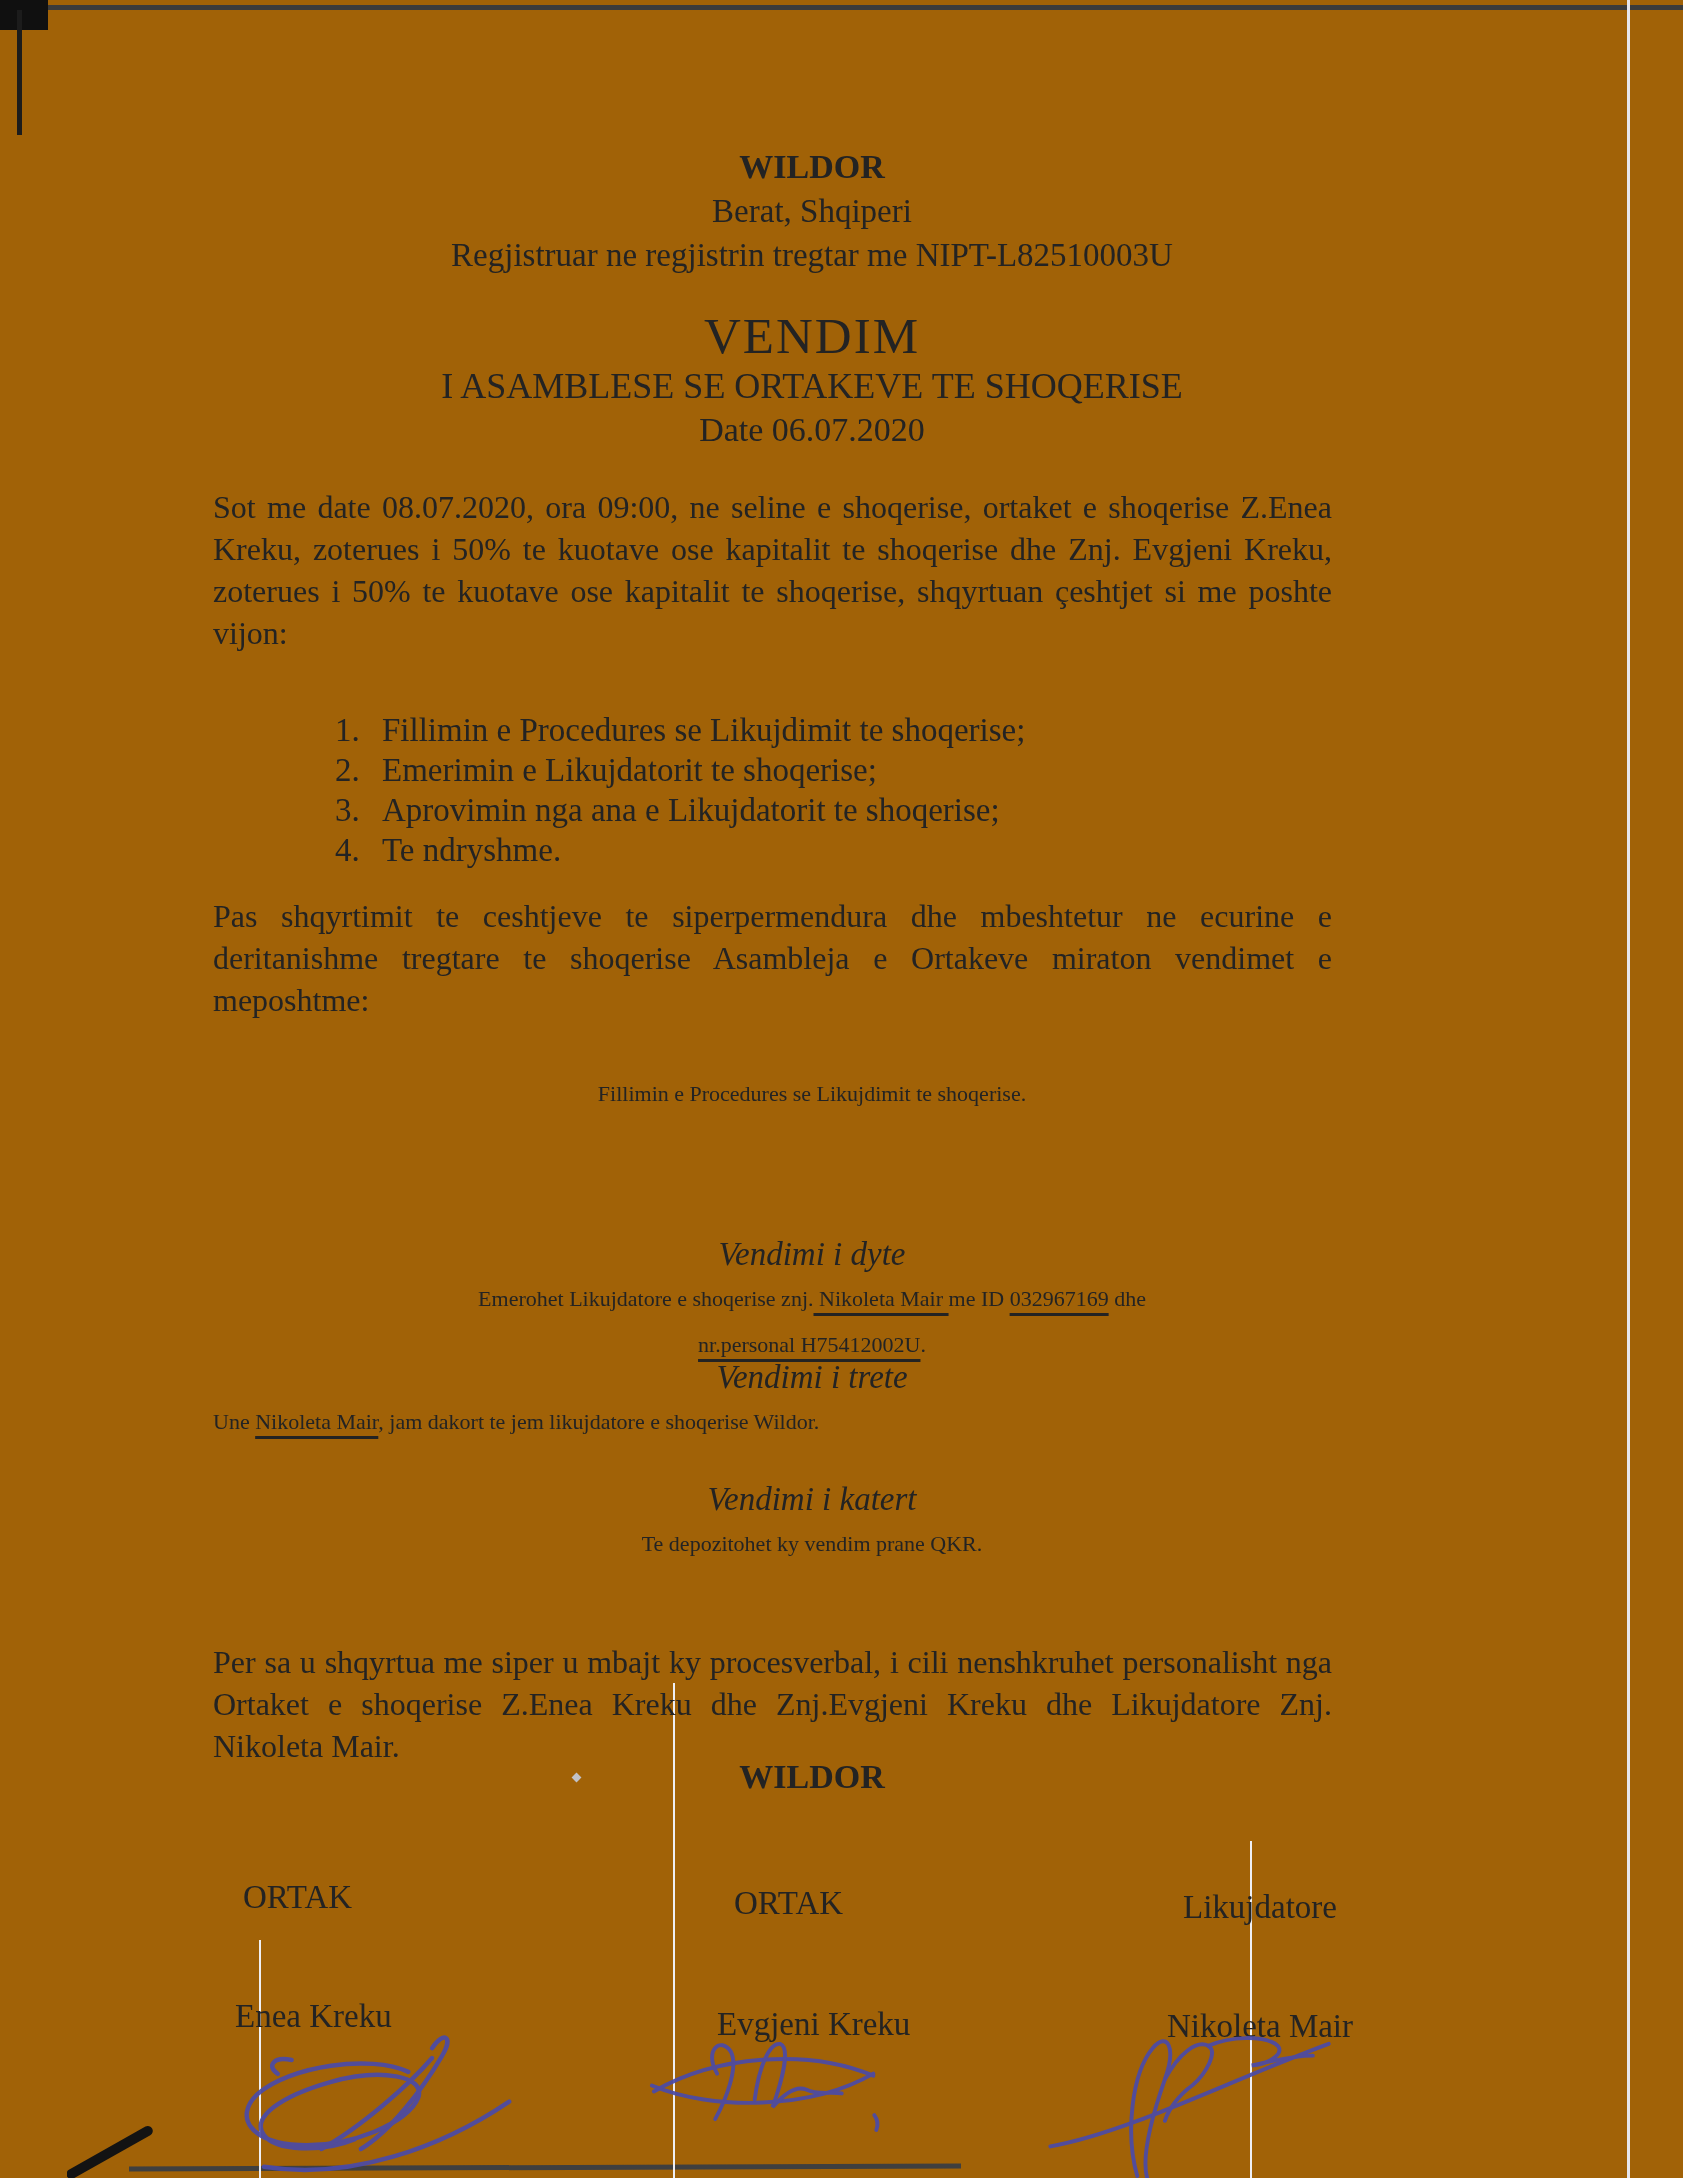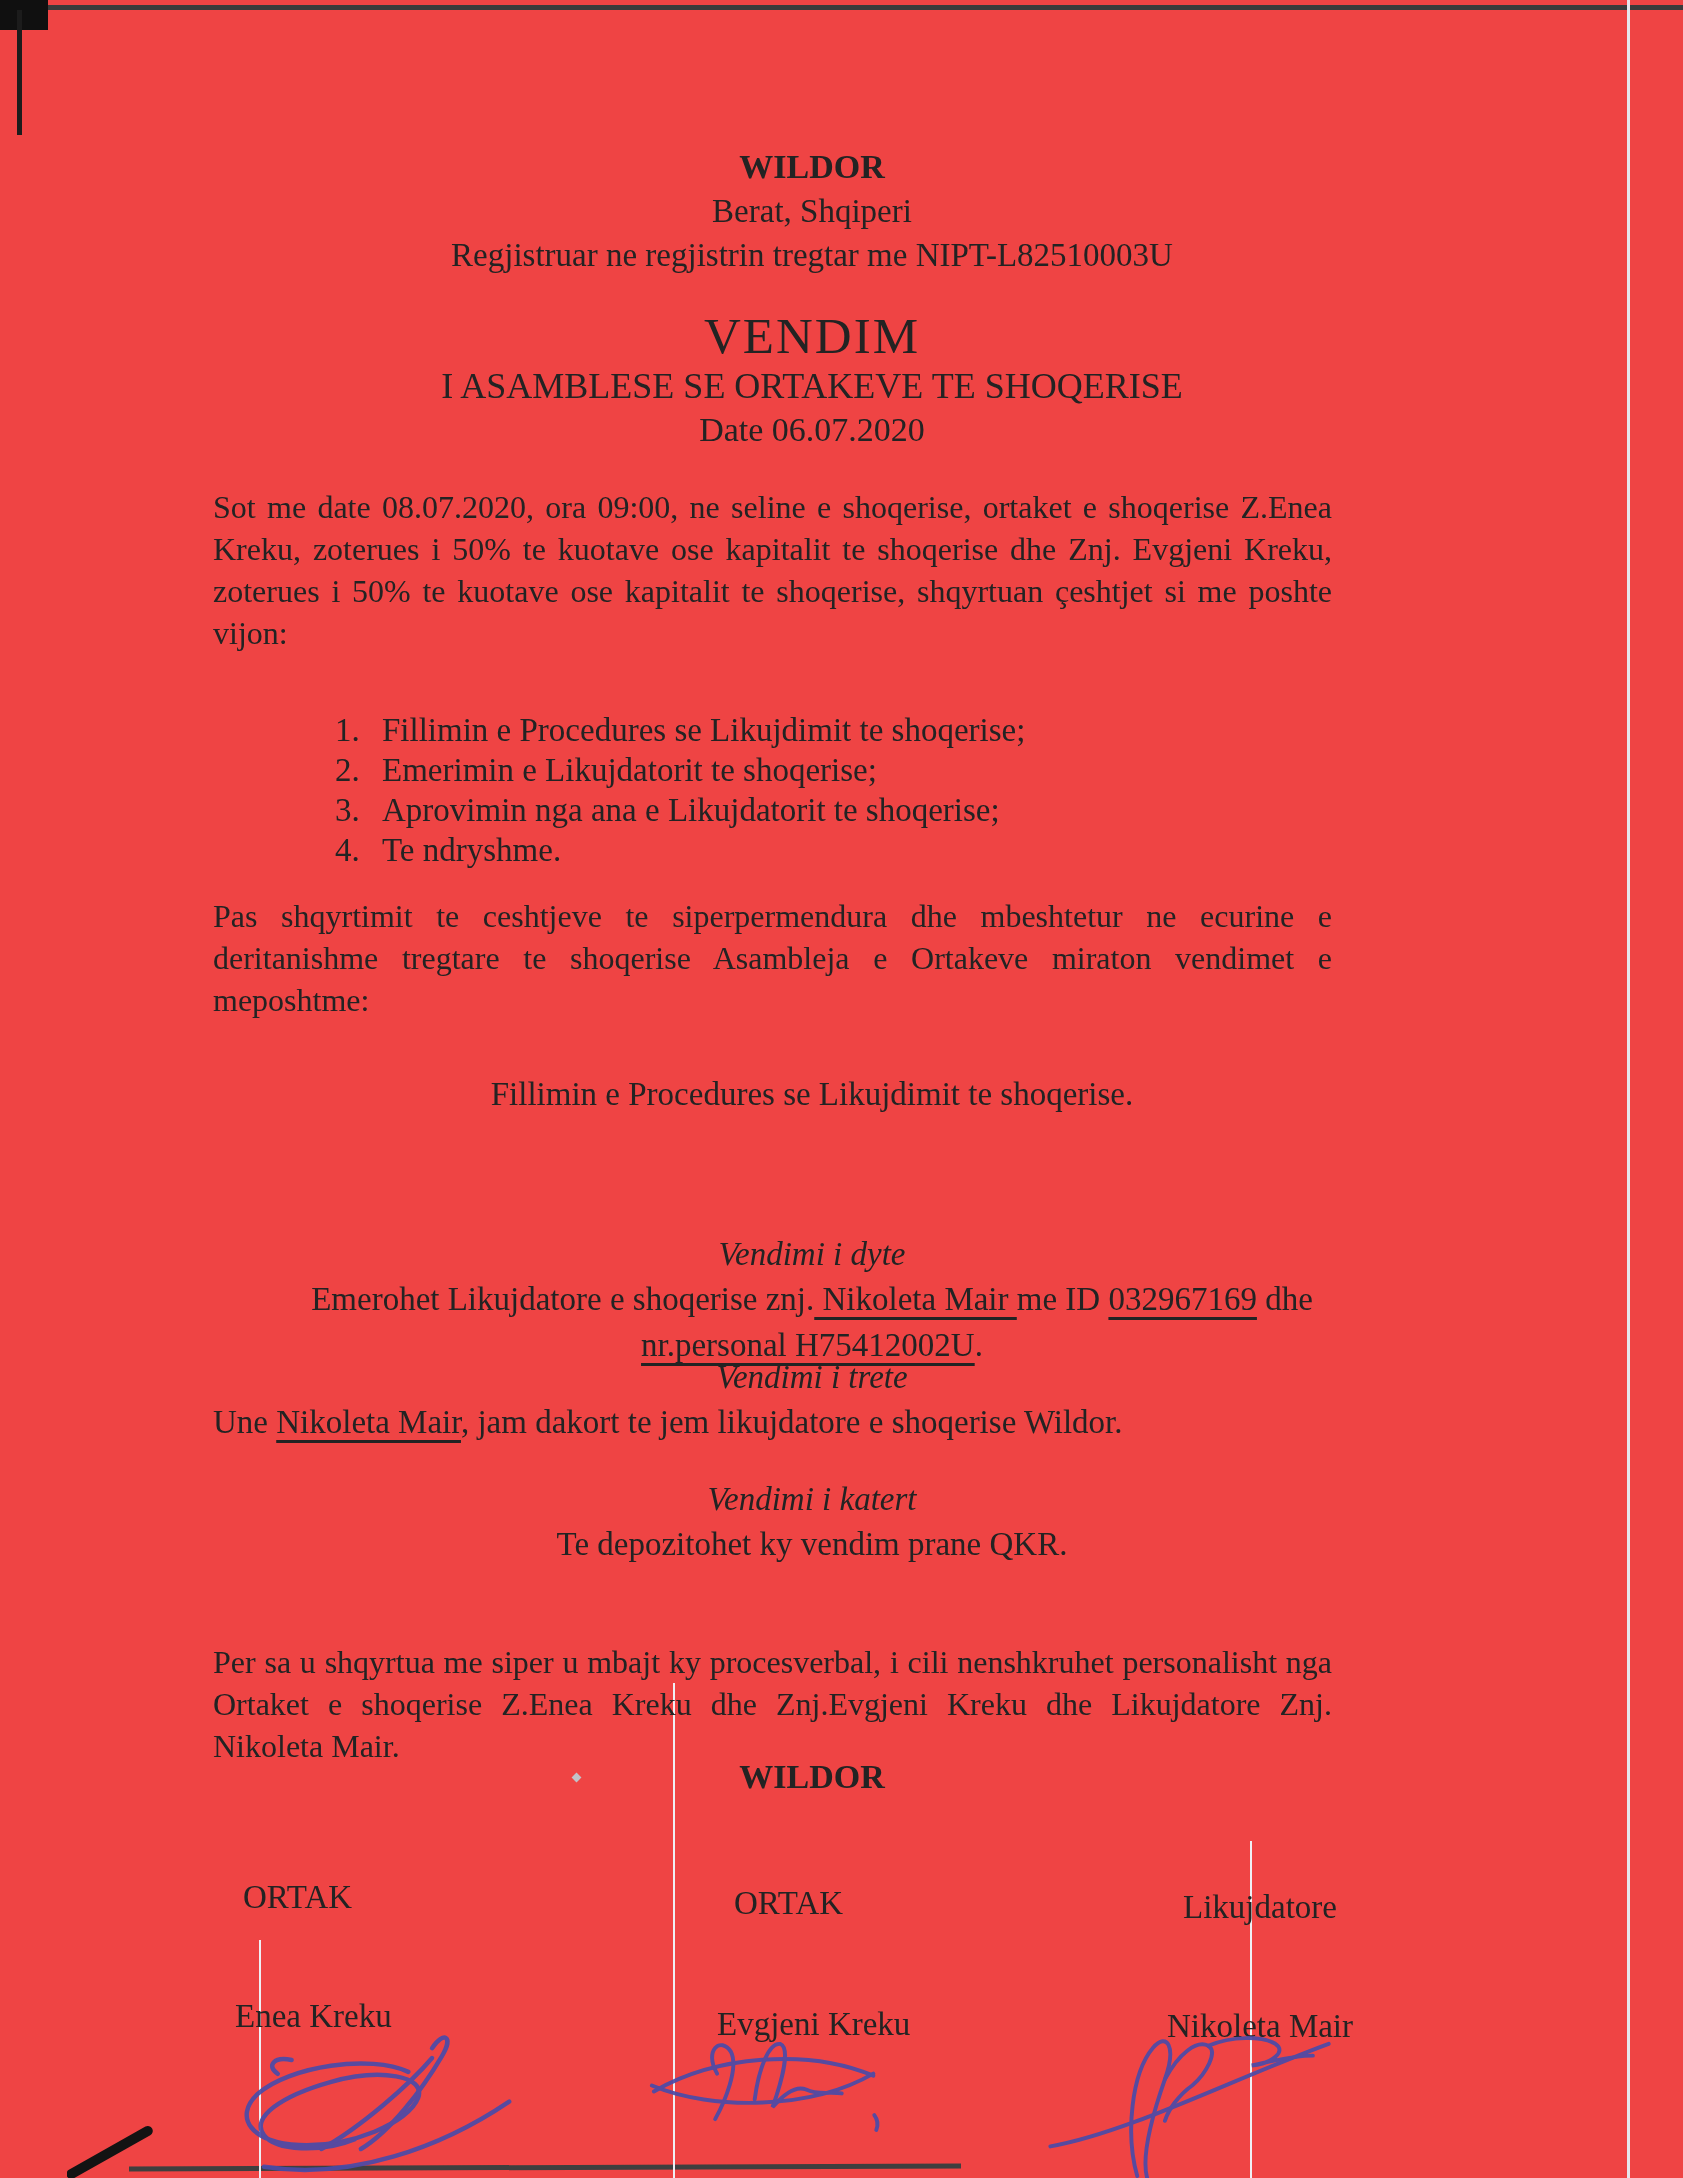--- a/index.html
+++ b/index.html
@@ -22,33 +22,33 @@
   .h-line{font-size:33px;line-height:44px;}
   .doc-title{font-size:51px;line-height:55px;letter-spacing:2px;}
   .doc-subtitle{font-size:36px;line-height:44px;}
   .doc-date{font-size:34px;line-height:44px;}
 
   ol.agenda{position:absolute;left:368px;top:710px;margin:0;padding:0;font-size:33px;line-height:40px;}
   ol.agenda li{padding-left:14px;margin:0;}
 
   .dec{position:absolute;left:213px;width:1198px;margin:0;}
   .dec-head{font-style:italic;font-size:33px;line-height:44px;text-align:center;margin:0;}
-  .dec-body{font-size:33px;line-height:46px;text-align:center;margin:0;}
+  .dec-body{font-size:22px;line-height:46px;text-align:center;margin:0;}
   .dec-body.left{text-align:left;}
   .u{text-decoration:underline;text-decoration-thickness:2.5px;text-underline-offset:7px;}
 
   .f-company{position:absolute;left:213px;width:1198px;top:1755px;text-align:center;font-weight:bold;font-size:34px;line-height:44px;}
   .sig-label{position:absolute;font-size:33px;line-height:40px;white-space:nowrap;margin-left:32px;}
   .sig{position:absolute;color:#4b4ba8;}
   .sig svg{display:block;}
 </style>
 </head>
 <body>
 
-<div class="page" style="background: #ef4444; color: rgb(35, 35, 35);">
+<div class="page" style="background: #a16207; color: rgb(35, 35, 35);">
 
   <div class="a-topline"></div>
   <div class="a-corner"></div>
   <div class="a-leftline"></div>
   <div class="a-bottomline"></div>
   <div class="a-edge"></div>
   <div class="a-streak" style="left:673px;top:1683px;height:495px;"></div>
   <div class="a-streak" style="left:259px;top:1940px;height:238px;"></div>
   <div class="a-streak" style="left:1250px;top:1841px;height:337px;"></div>
   <div class="a-speck" style="left:573px;top:1774px;"></div>

